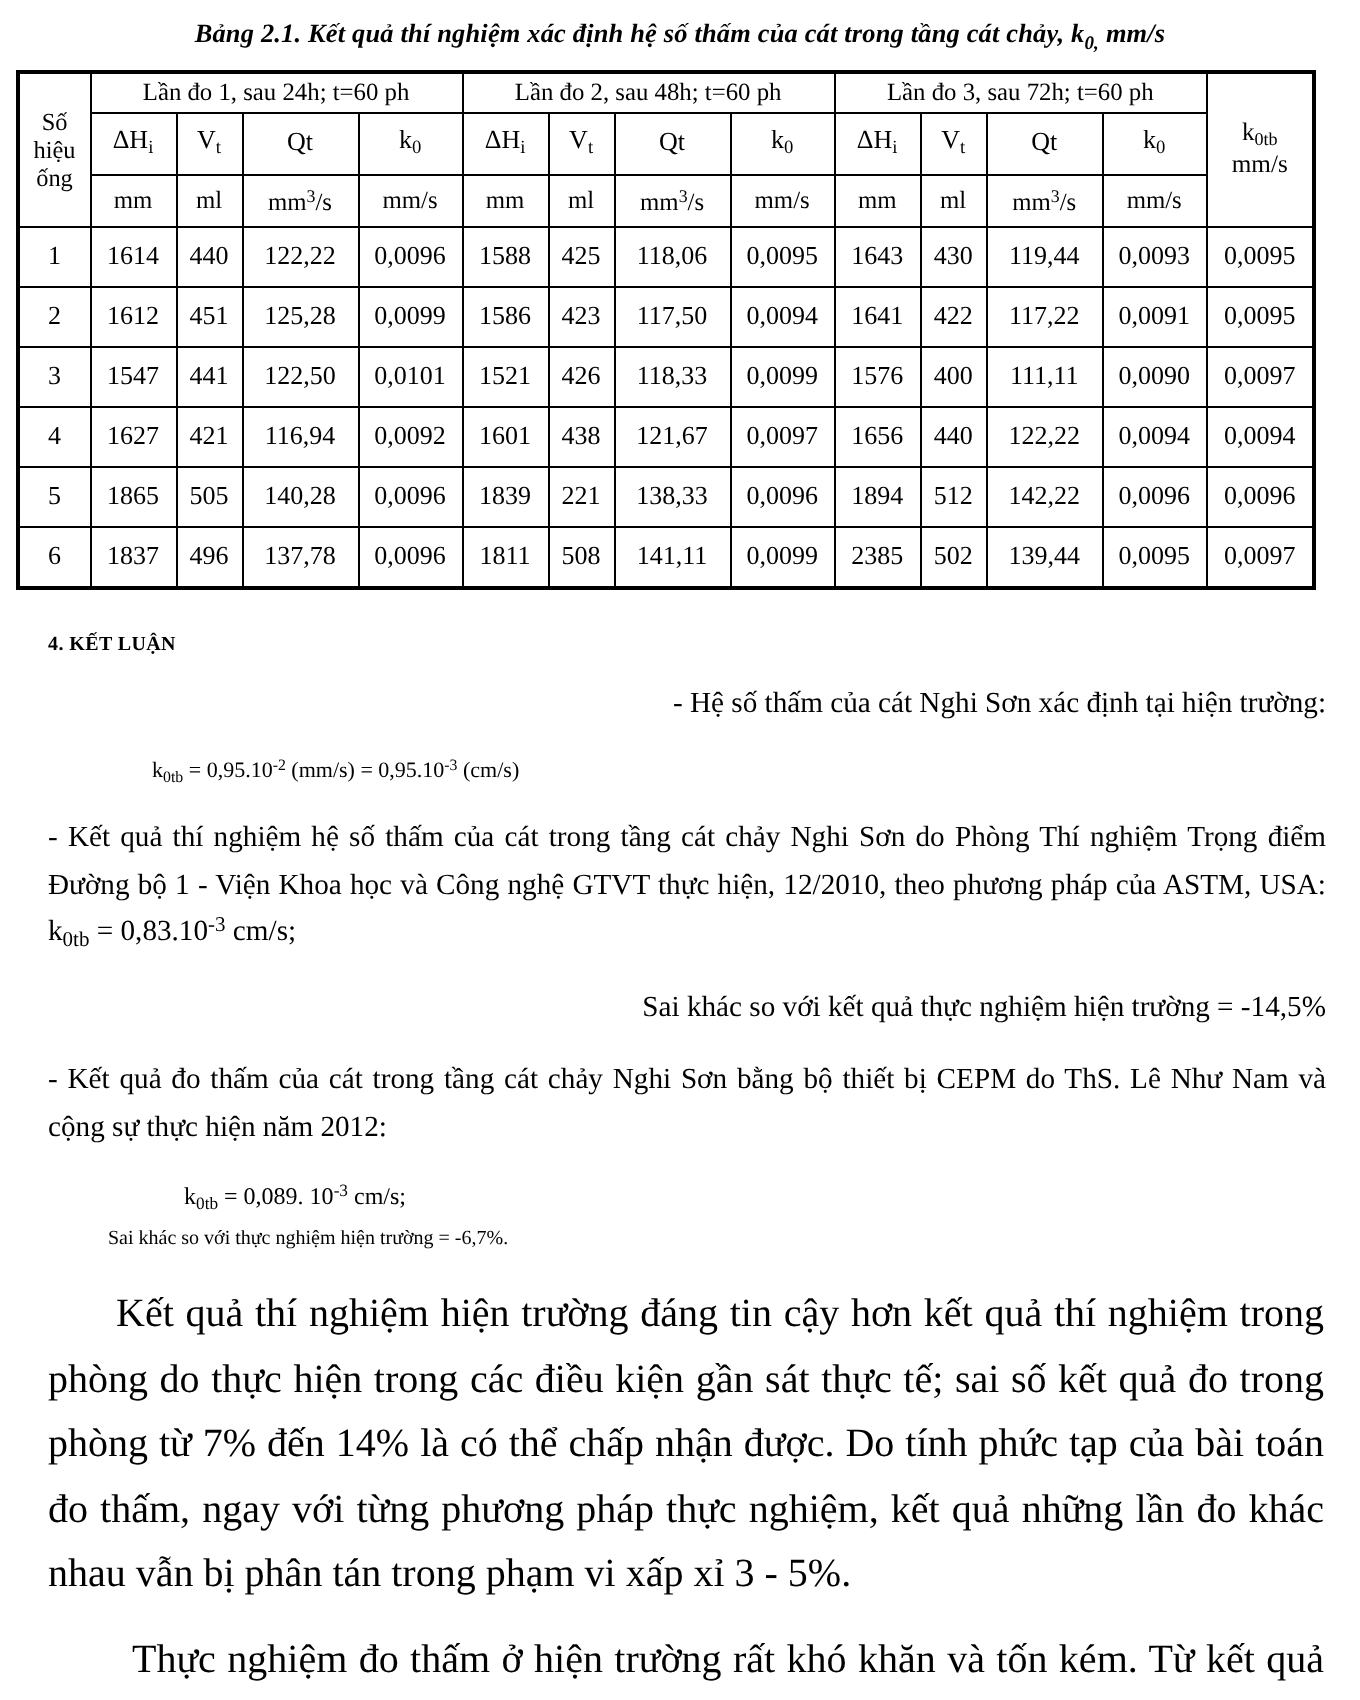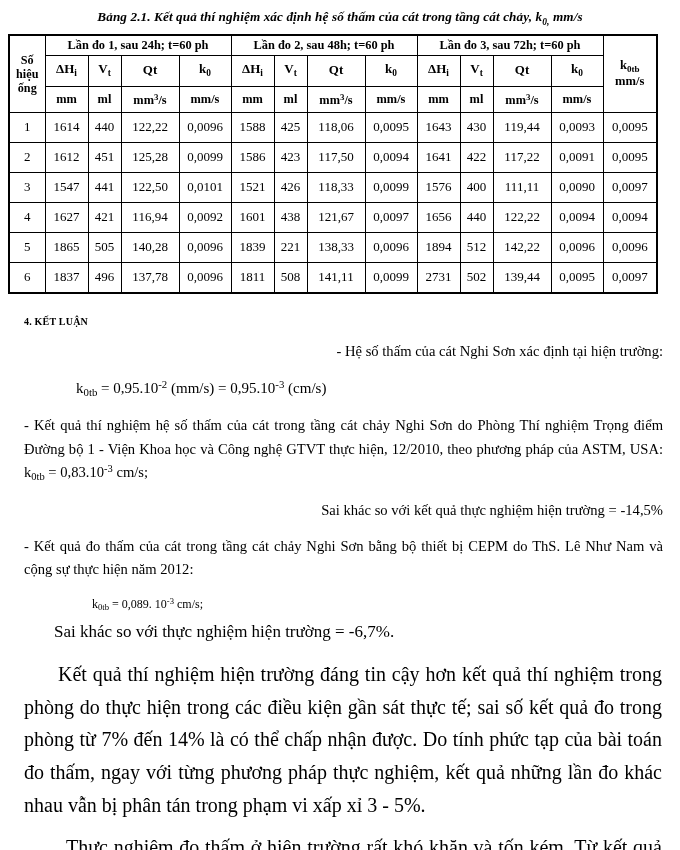--- a/index.html
+++ b/index.html
@@ -45,21 +45,21 @@
     border: 2px solid #000;
   }
   table.data th, table.data td {
     border: 1px solid #000;
     text-align: center;
     vertical-align: middle;
     padding: 0;
     line-height: 1.15;
   }
   table.data th {
-    font-weight: bold;
+    font-weight: normal;
   }
   th.idhead {
     width: 36px;
     font-size: 12.2px;
     line-height: 1.25;
   }
   th.grouphead {
     height: 19px;
     font-size: 12.4px;
     white-space: nowrap;
@@ -102,33 +102,33 @@
   p.para {
     font-size: 14.6px;
     line-height: 1.60;
     margin: 0 0 13px 0;
     padding: 0 3px 0 10px;
     text-align: justify;
     text-justify: inter-word;
   }
   p.para.nojust { text-align: right; }
   p.formula {
-    font-size: 15px;
+    font-size: 11px;
     margin: 0 0 13px 0;
     padding-left: 62px;
     line-height: 1.6;
   }
   p.formula2 {
     font-size: 12px;
     margin: 0 0 3px 0;
     padding-left: 78px;
     line-height: 1.6;
   }
   p.indent1 {
-    font-size: 17px;
+    font-size: 10px;
     margin: 0 0 13px 0;
     padding-left: 40px;
     line-height: 1.6;
   }
   p.body-block {
     font-size: 20px;
     line-height: 1.63;
     margin: 0 0 10px 0;
     padding: 0 4px 0 10px;
     text-align: justify;
@@ -289,21 +289,21 @@
           <tr>
             <td class="cell">6</td>
             <td class="cell">1837</td>
             <td class="cell">496</td>
             <td class="cell">137,78</td>
             <td class="cell">0,0096</td>
             <td class="cell">1811</td>
             <td class="cell">508</td>
             <td class="cell">141,11</td>
             <td class="cell">0,0099</td>
-            <td class="cell">2731</td>
+            <td class="cell">2385</td>
             <td class="cell">502</td>
             <td class="cell">139,44</td>
             <td class="cell">0,0095</td>
             <td class="cell">0,0097</td>
           </tr>
         </tbody>
     </table>
   </div>
 
   <div class="content">

